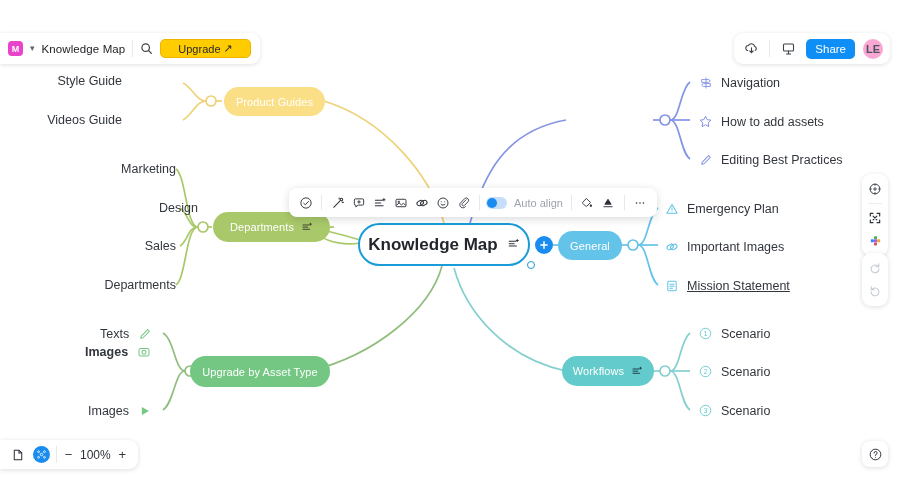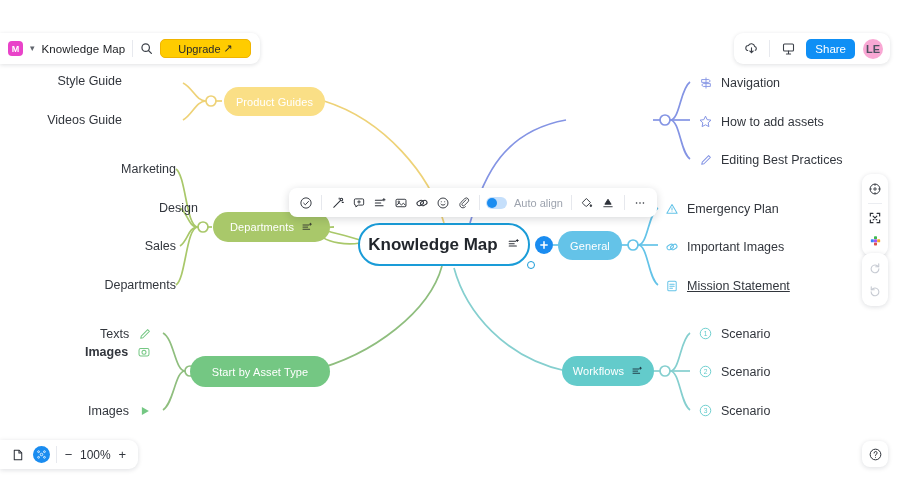--- a/index.html
+++ b/index.html
@@ -344,21 +344,21 @@
     <span>Design</span>
   </div>
   <div class="leaf" style="left:176px; top:239px; transform:translateX(-100%);">
     <span>Sales</span>
   </div>
   <div class="leaf" style="left:176px; top:278px; transform:translateX(-100%);">
     <span>Departments</span>
   </div>
 
   <div class="pill" style="left:190px; top:356px; width:140px; height:31px; background:#74c783;">
-    <span>Start by Asset Type</span>
+    <span>Upgrade by Asset Type</span>
   </div>
   <div class="leaf" style="left:100px; top:326px;">
     <span>Texts</span>
     <span class="leaf-ic">
       <svg width="14" height="14" viewBox="0 0 18 18" fill="none" stroke="#74c783" stroke-width="1.3">
         <path d="M12.4 3.4 14.6 5.6 6.4 13.8 3.5 14.5l.7-2.9z" stroke-linejoin="round"></path>
       </svg>
     </span>
   </div>
   <div class="leaf" style="left:85px; top:344px;font-weight:bold;">

